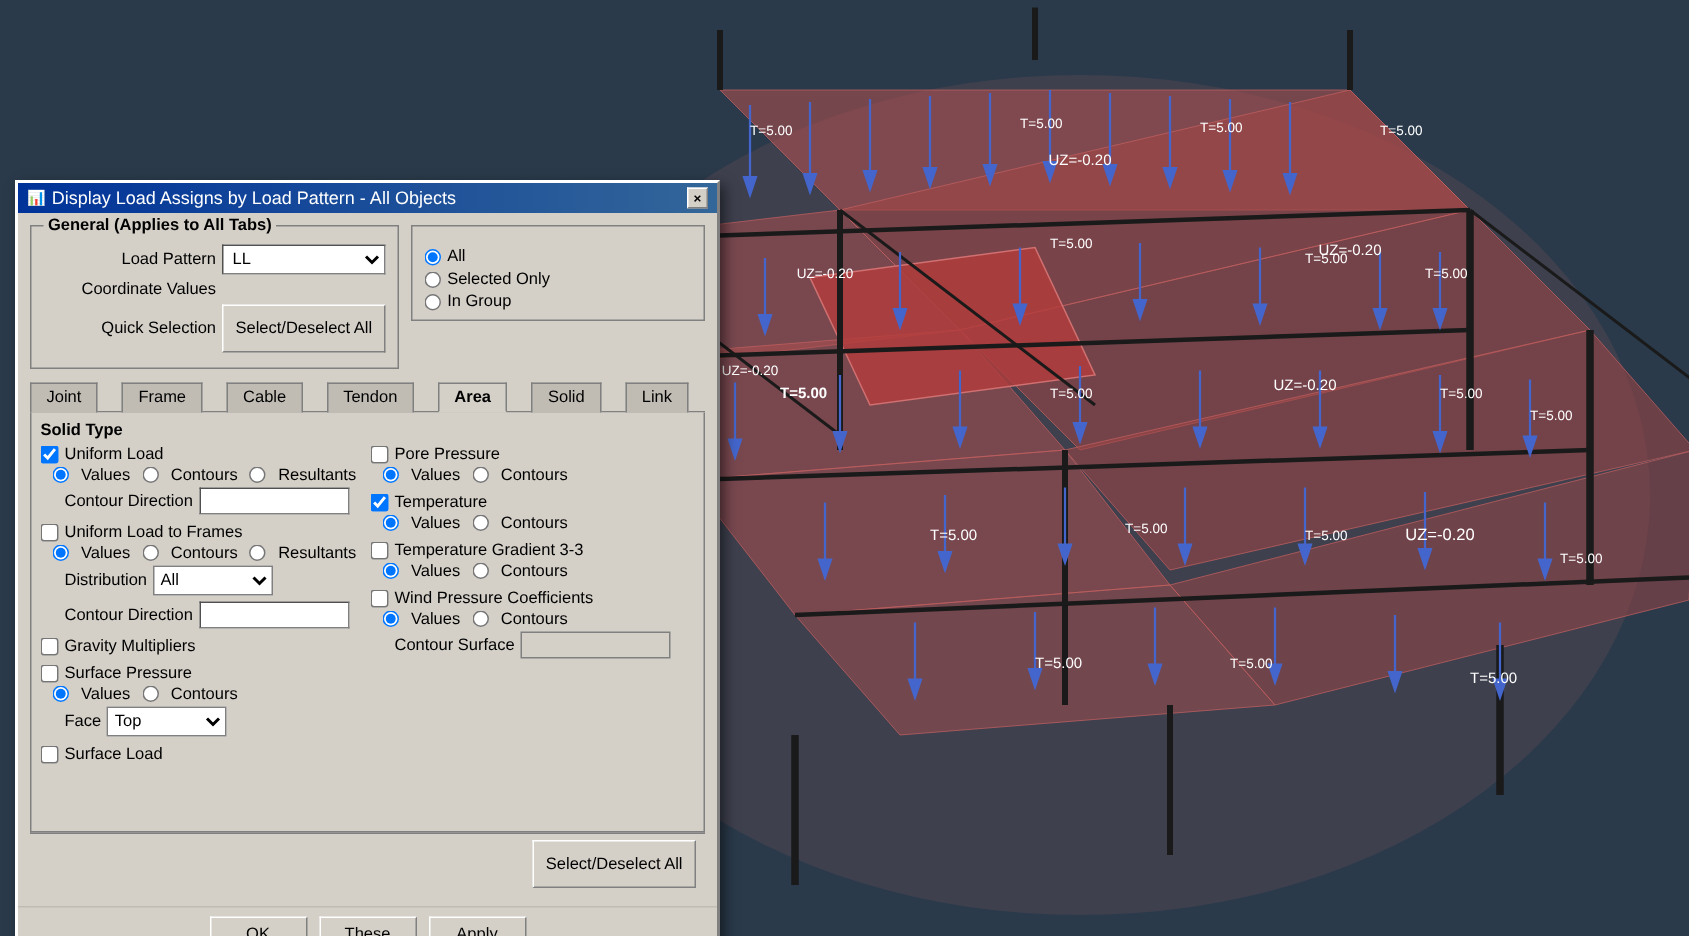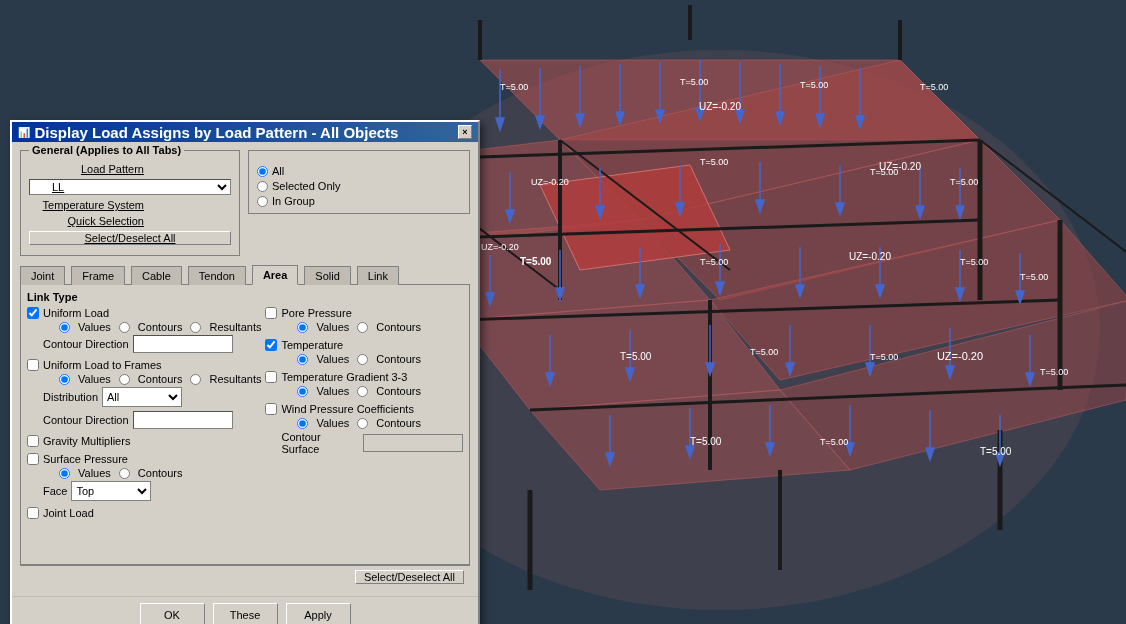--- a/index.html
+++ b/index.html
@@ -40,22 +40,22 @@
       background: linear-gradient(to right, #003399, #336699);
       color: white;
       padding: 3px 6px;
       display: flex;
       align-items: center;
       justify-content: space-between;
       height: 20px;
     }
 
     .dialog-title {
-      font-size: 15px;
-      font-weight: bold;
+      font-size: 12px;
+      font-weight: normal;
       color: white;
     }
 
     .dialog-close-btn {
       width: 14px;
       height: 14px;
       background: #d4d0c8;
       border: 1px solid #808080;
       border-top: 1px solid #ffffff;
       border-left: 1px solid #ffffff;
@@ -74,60 +74,59 @@
     }
 
     
     .general-section {
       border: 1px solid #808080;
       border-top: 1px solid #808080;
       padding: 6px 8px;
       margin-bottom: 4px;
       position: relative;
       background: #d4d0c8;
-      text-decoration: underline;
     }
 
     .section-legend {
       position: absolute;
       top: -7px;
       left: 8px;
       background: #d4d0c8;
       padding: 0 3px;
       font-size: 11px;
       font-weight: bold;
     }
 
     .form-row {
       display: flex;
+      align-items: center;
       margin-bottom: 4px;
       gap: 4px;
-      flex-direction: column;
     }
 
     .form-label {
       width: 115px;
       text-align: right;
       font-size: 11px;
     }
 
     .form-select {
       flex: 1;
       height: 20px;
       border: 1px solid #808080;
       border-top: 1px solid #505050;
       border-left: 1px solid #505050;
       background: white;
       font-size: 11px;
-      padding: 0 18px;
+      padding: 0 2px;
       -webkit-appearance: auto;
     }
 
     .btn {
-      height: 14px;
+      height: 32px;
       border: 1px solid #808080;
       border-top: 1px solid #ffffff;
       border-left: 1px solid #ffffff;
       background: #d4d0c8;
       font-size: 11px;
       padding: 0 8px;
       cursor: pointer;
       white-space: nowrap;
     }
 
@@ -158,24 +157,23 @@
     .radio-row {
       display: flex;
       align-items: center;
       gap: 4px;
       font-size: 11px;
     }
 
     
     .tabs-bar {
       display: flex;
-      gap: 6px;
+      gap: 16px;
       margin-bottom: 0;
       border-bottom: 1px solid #808080;
-      align-items: center;
     }
 
     .tab {
       padding: 3px 10px;
       background: #c0bcb4;
       border: 1px solid #808080;
       border-bottom: none;
       font-size: 11px;
       cursor: pointer;
       position: relative;
@@ -221,23 +219,22 @@
 
     .load-item-header {
       display: flex;
       align-items: center;
       gap: 4px;
       margin-bottom: 2px;
     }
 
     .radio-inline-row {
       display: flex;
-      align-items: center;
       gap: 8px;
-      margin-left: 32px;
+      margin-left: 8px;
       margin-bottom: 2px;
     }
 
     .contour-dir-row {
       display: flex;
       align-items: center;
       gap: 4px;
       margin-left: 16px;
       margin-bottom: 4px;
     }
@@ -565,21 +562,21 @@
         <div class="general-section">
           <span class="section-legend">General  (Applies to All Tabs)</span>
 
           <div class="form-row" style="margin-top:6px;">
             <span class="form-label">Load Pattern</span>
             <select class="form-select">
               <option>LL</option>
             </select>
           </div>
           <div class="form-row">
-            <span class="form-label">Temperature System</span>
+            <span class="form-label">Coordinate Values</span>
           </div>
           <div class="form-row">
             <span class="form-label">Quick Selection</span>
             <button class="btn">Select/Deselect All</button>
           </div>
         </div>
       </div>
 
       <div class="col-right">
         <div class="display-loads-section">
@@ -605,21 +602,21 @@
       <div class="tab">Joint</div>
       <div class="tab">Frame</div>
       <div class="tab">Cable</div>
       <div class="tab">Tendon</div>
       <div class="tab active">Area</div>
       <div class="tab">Solid</div>
       <div class="tab">Link</div>
     </div>
 
     <div class="tab-content">
-      <div class="load-type-label">Link Type</div>
+      <div class="load-type-label">Solid Type</div>
 
       <div class="tab-two-col">
 
         <div class="tab-col">
 
           <div class="load-item">
             <div class="load-item-header">
               <input type="checkbox" checked="" style="">
               <span>Uniform Load</span>
             </div>
@@ -684,21 +681,21 @@
               <span>Face</span>
               <select class="face-select">
                 <option>Top</option>
               </select>
             </div>
           </div>
 
           <div class="load-item">
             <div class="load-item-header">
               <input type="checkbox" style="">
-              <span>Joint Load</span>
+              <span>Surface Load</span>
             </div>
           </div>
         </div>
 
         <div class="tab-col">
 
           <div class="load-item">
             <div class="load-item-header">
               <input type="checkbox" style="">
               <span>Pore Pressure</span>

